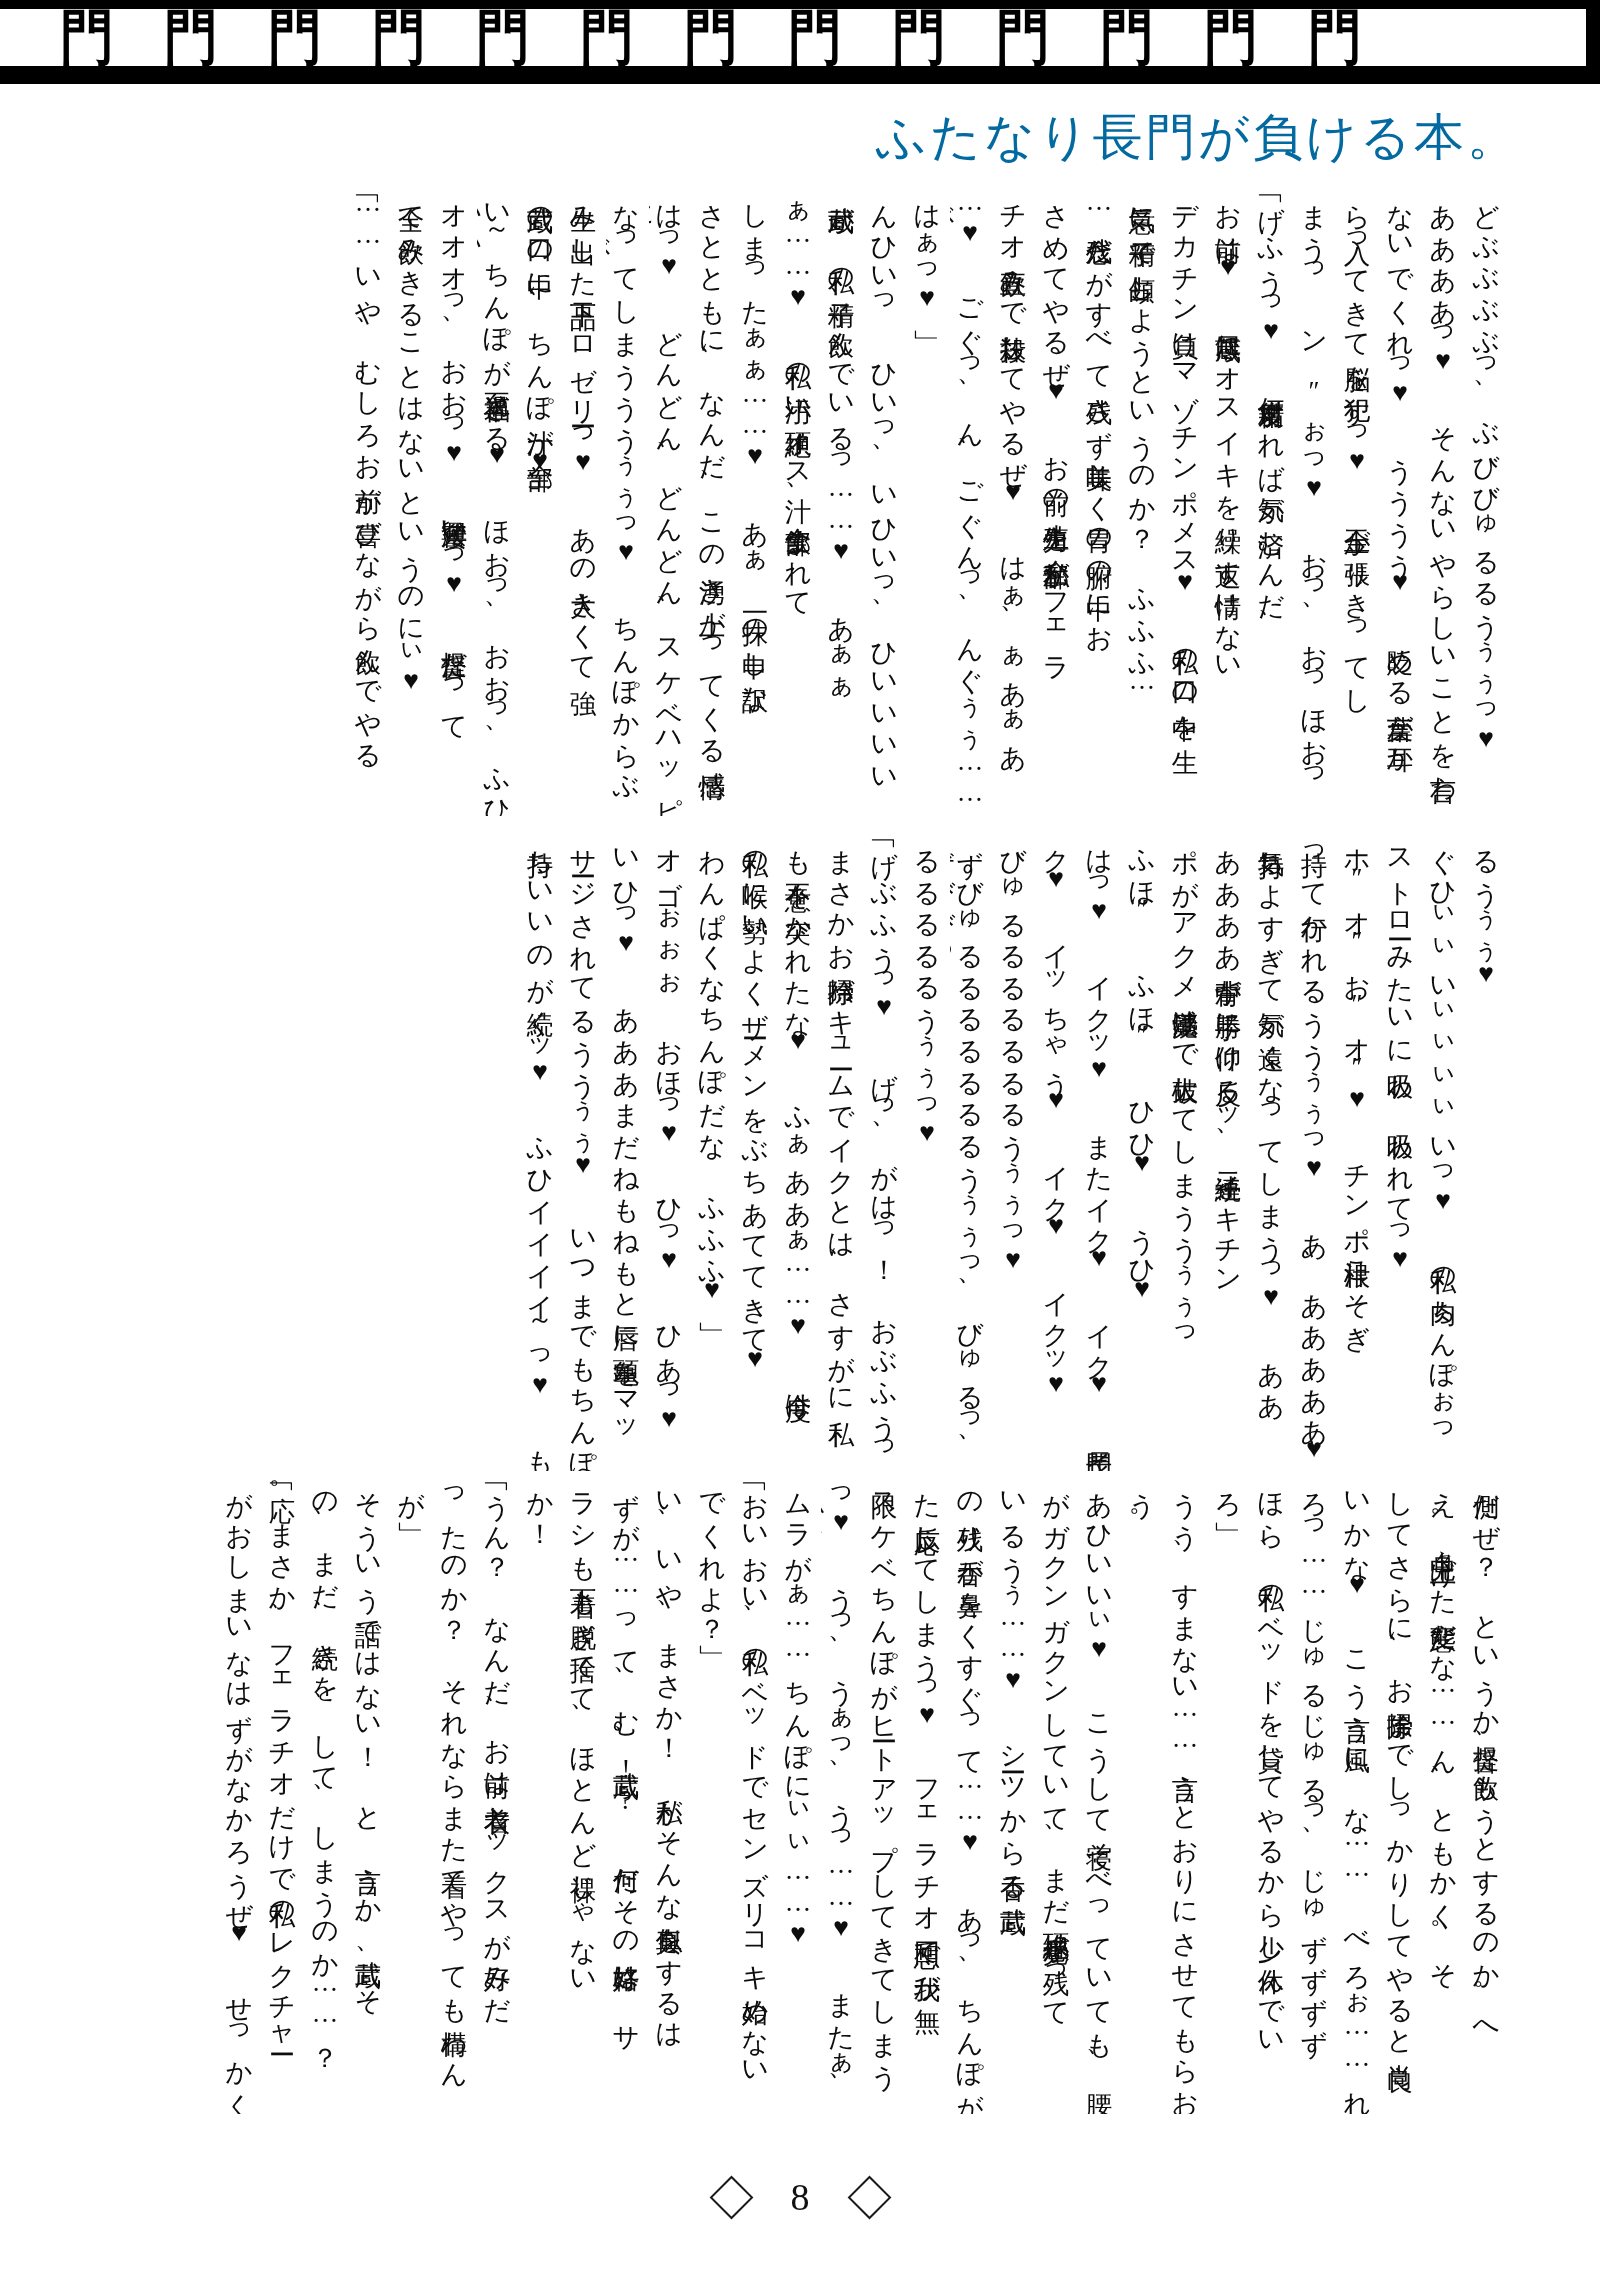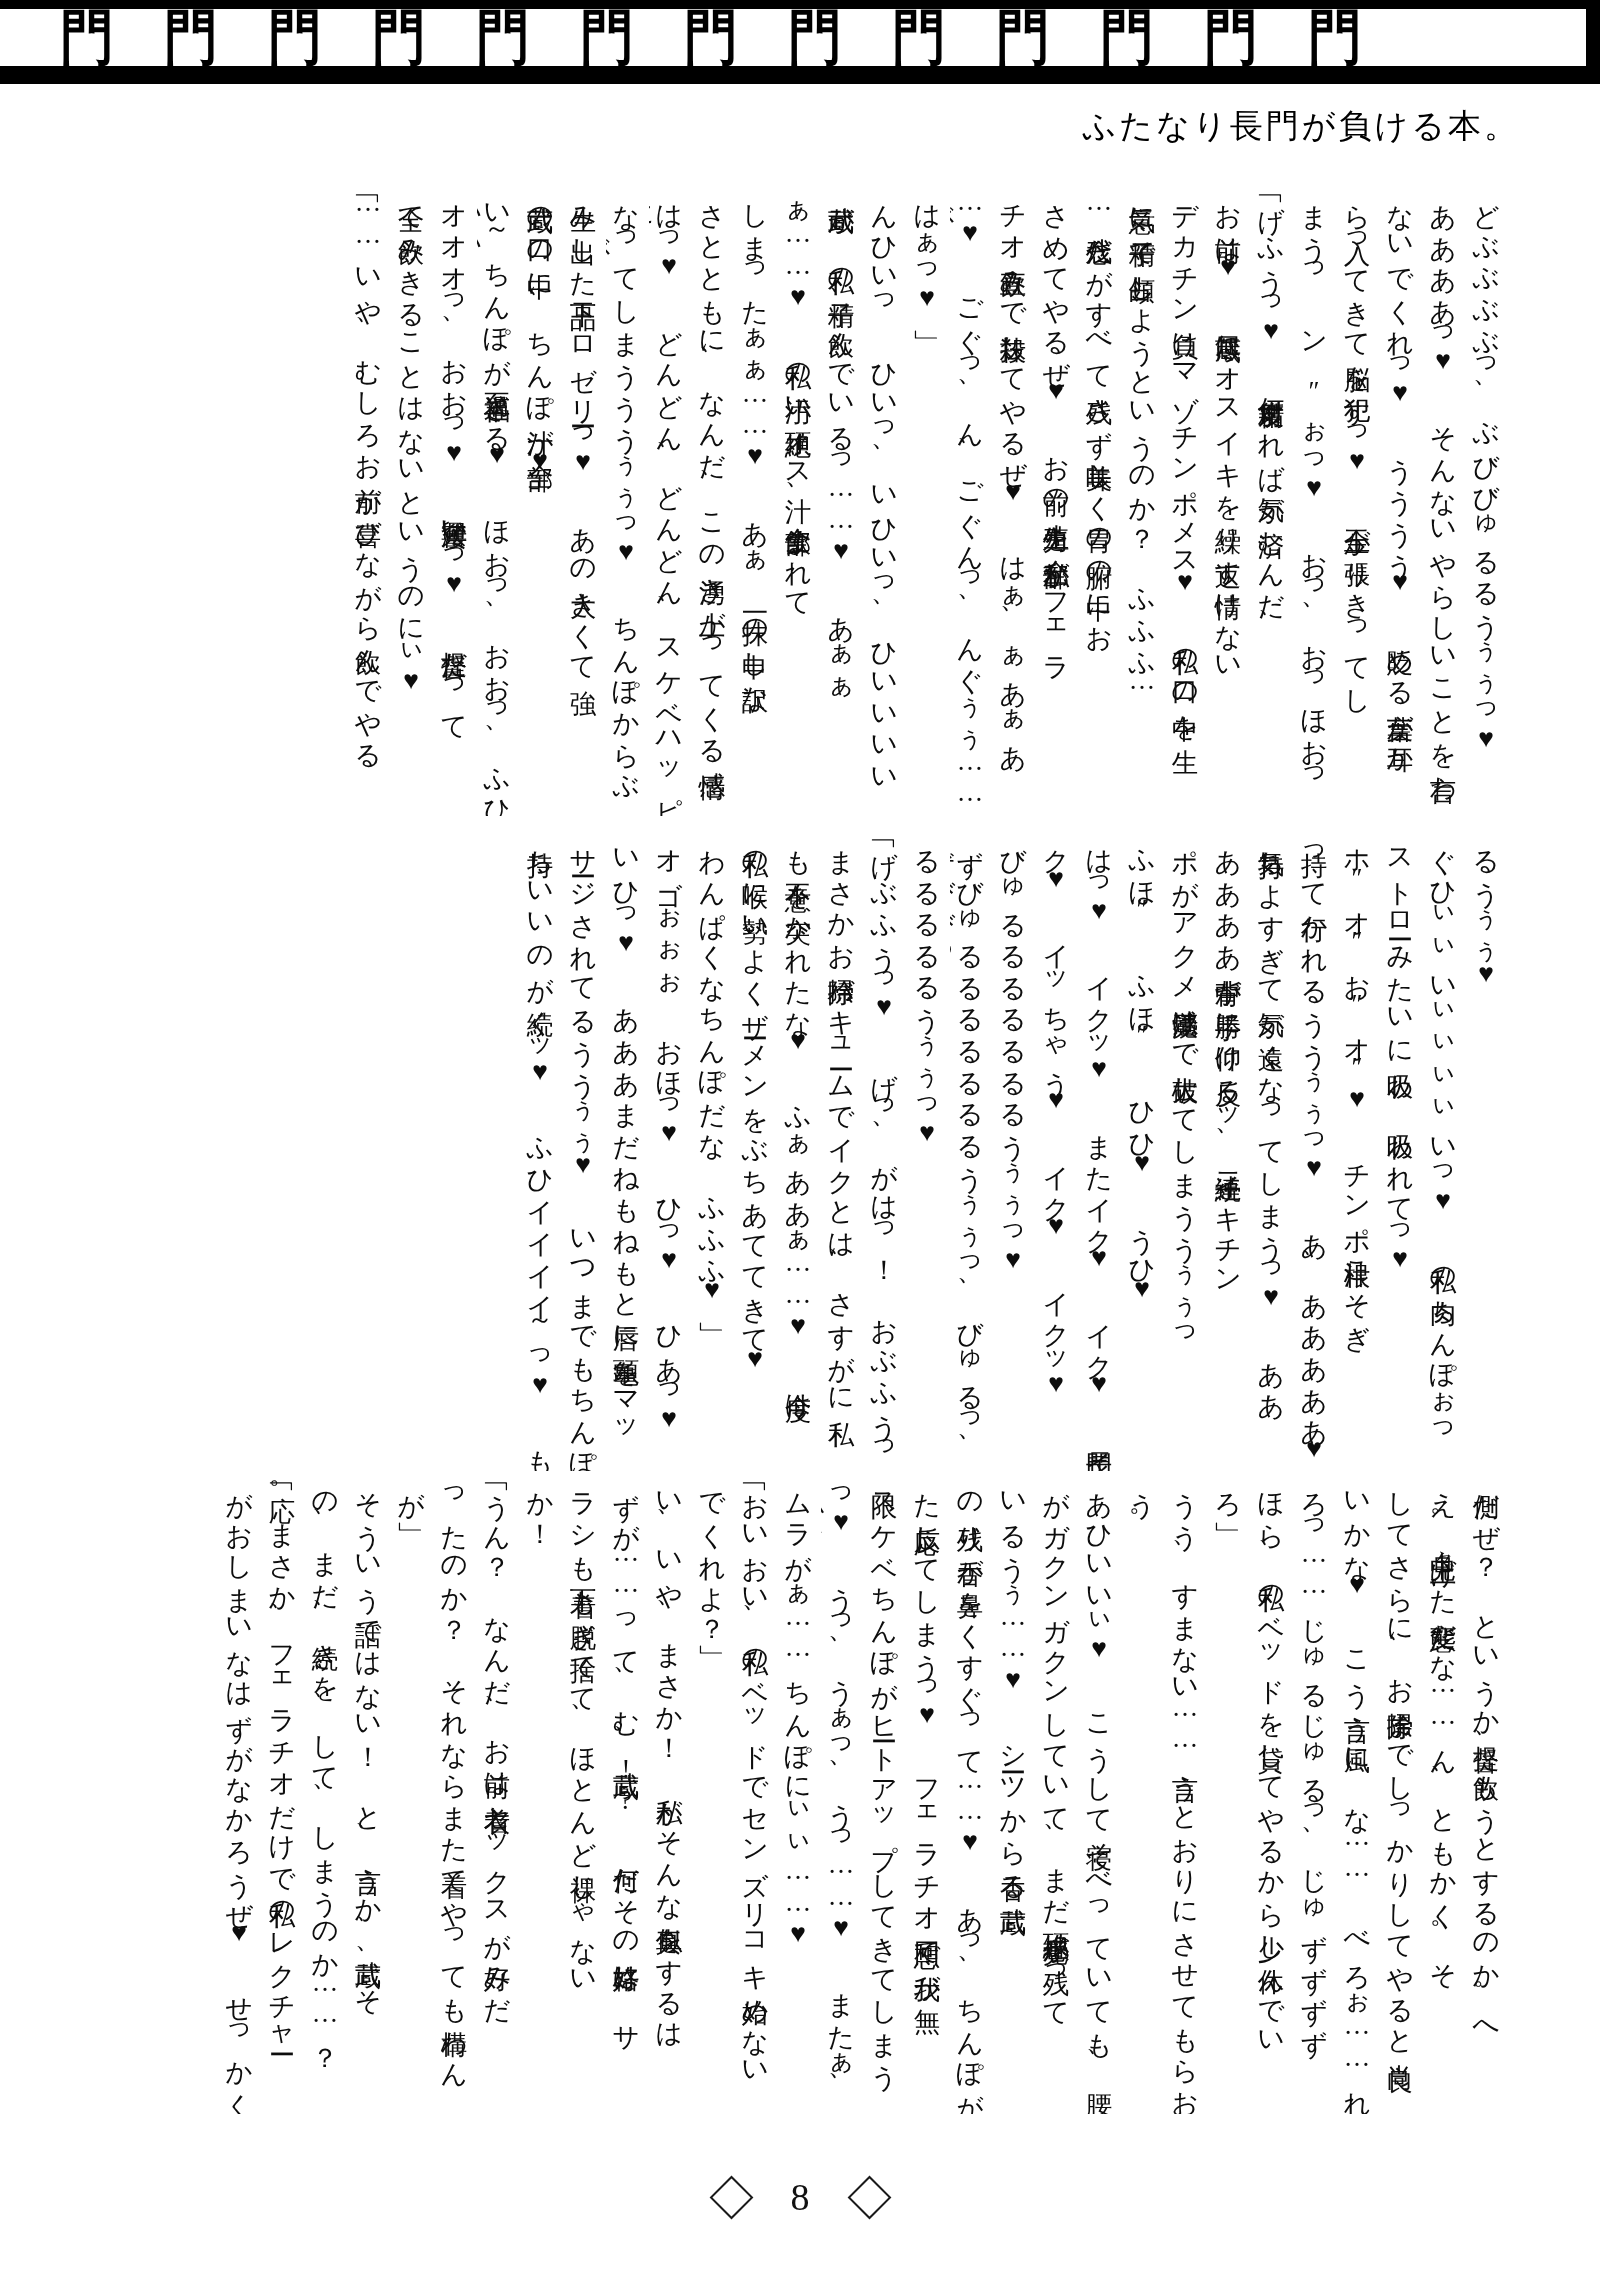--- a/index.html
+++ b/index.html
@@ -75,24 +75,24 @@
 
   
   .title-row {
     position: absolute;
     right: 80px;
     top: 104px;
     text-align: right;
   }
   .doujin-title {
     font-family: Liberation Sans, sans-serif;
-    font-size: 33px;
+    font-size: 50px;
     letter-spacing: 3px;
     font-weight: 400;
-    color: #000000;
+    color: #0369a1;
     white-space: nowrap;
   }
 
   
   .text-area {
     position: absolute;
     left: 100px;
     top: 186px;
     width: 1400px;
     height: 1930px;

